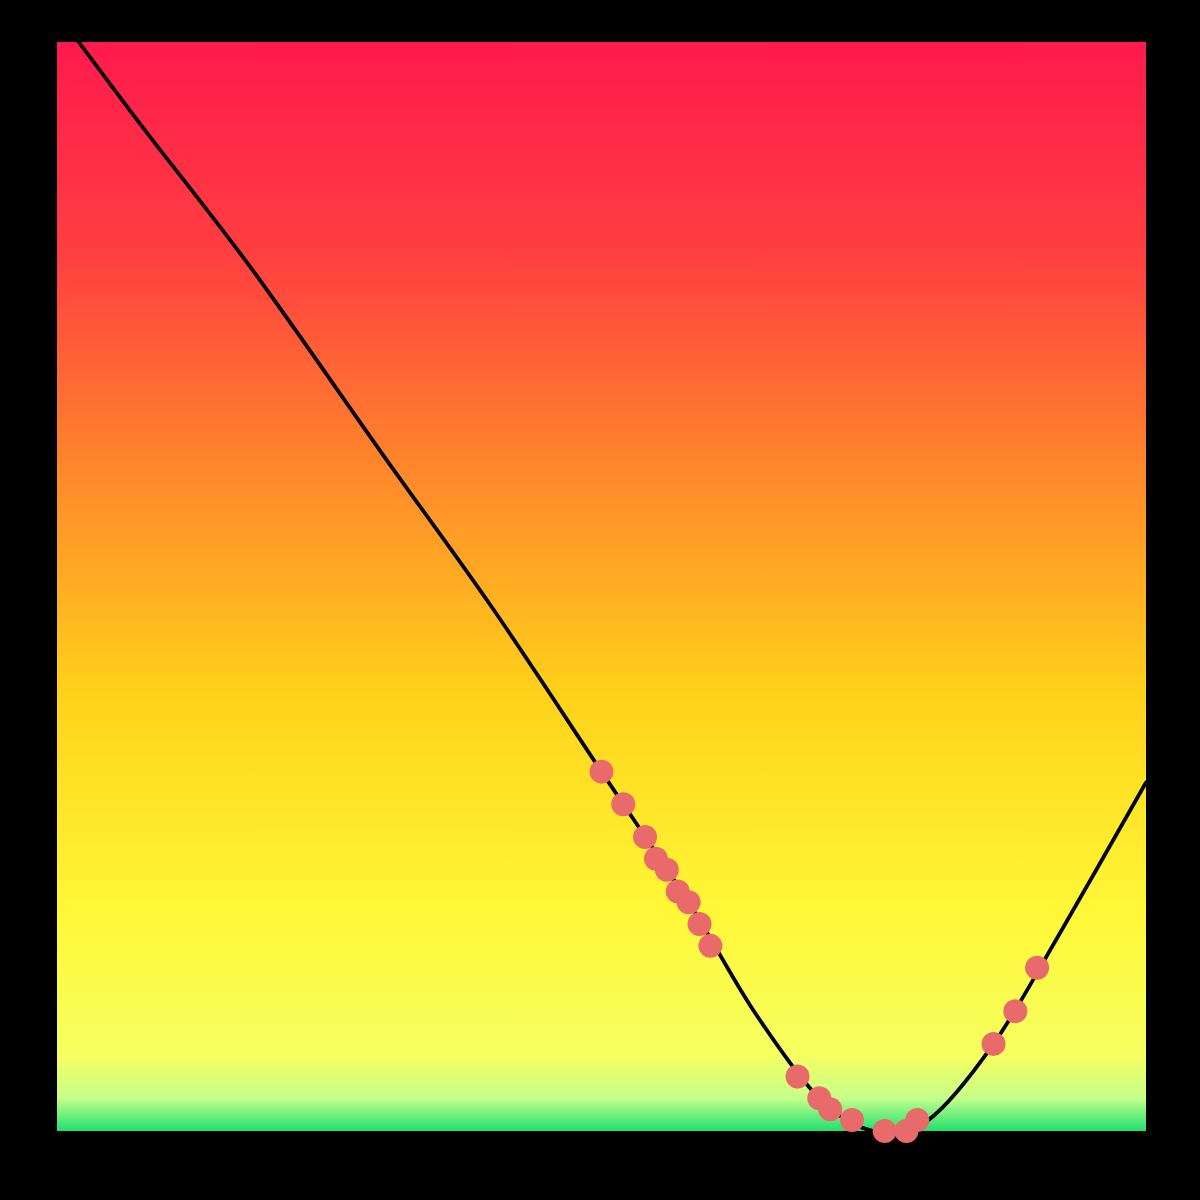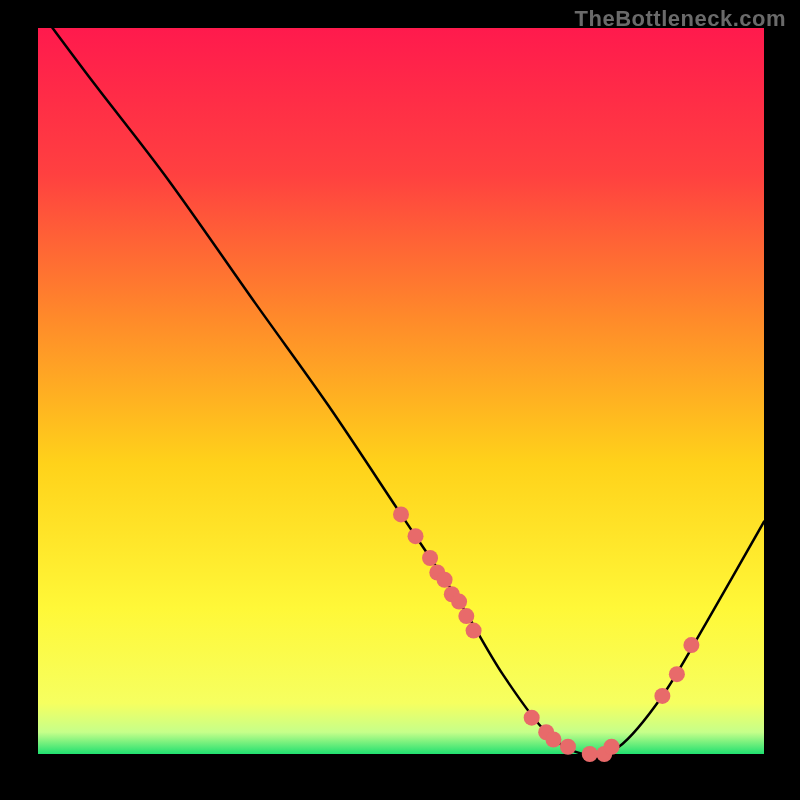--- a/index.html
+++ b/index.html
@@ -30,21 +30,20 @@
   svg {
     position: absolute;
     top: 0;
     left: 0;
   }
 </style>
 </head>
 <body>
 <div class="frame">
 
-<div class="watermark">TheBottleneck.com</div>
 
 <svg id="chart-svg" width="800" height="800" viewBox="0 0 800 800">
   <defs>
     <linearGradient id="bg-grad" x1="0" y1="0" x2="0" y2="1">
           <stop offset="0%" stop-color="#ff1a4d"></stop>
           <stop offset="20%" stop-color="#ff4040"></stop>
           <stop offset="40%" stop-color="#ff8a2a"></stop>
           <stop offset="60%" stop-color="#ffd21a"></stop>
           <stop offset="80%" stop-color="#fff838"></stop>
           <stop offset="93%" stop-color="#f6ff60"></stop>

